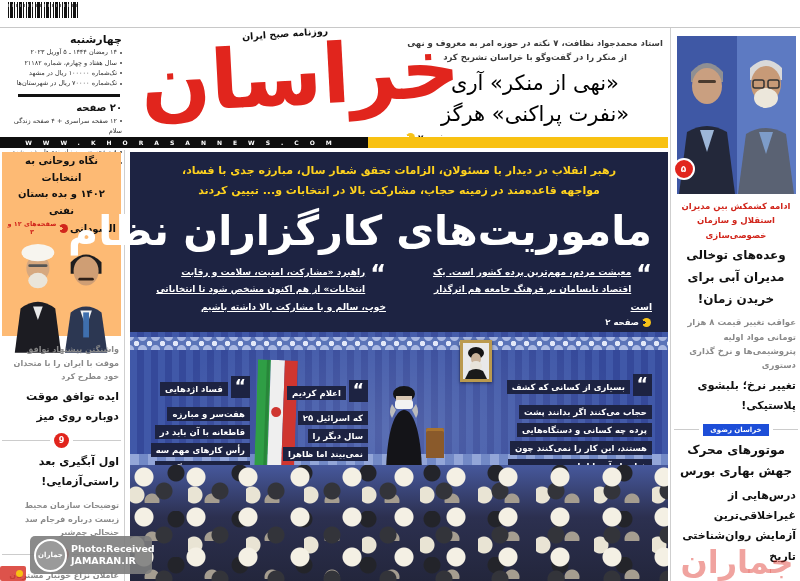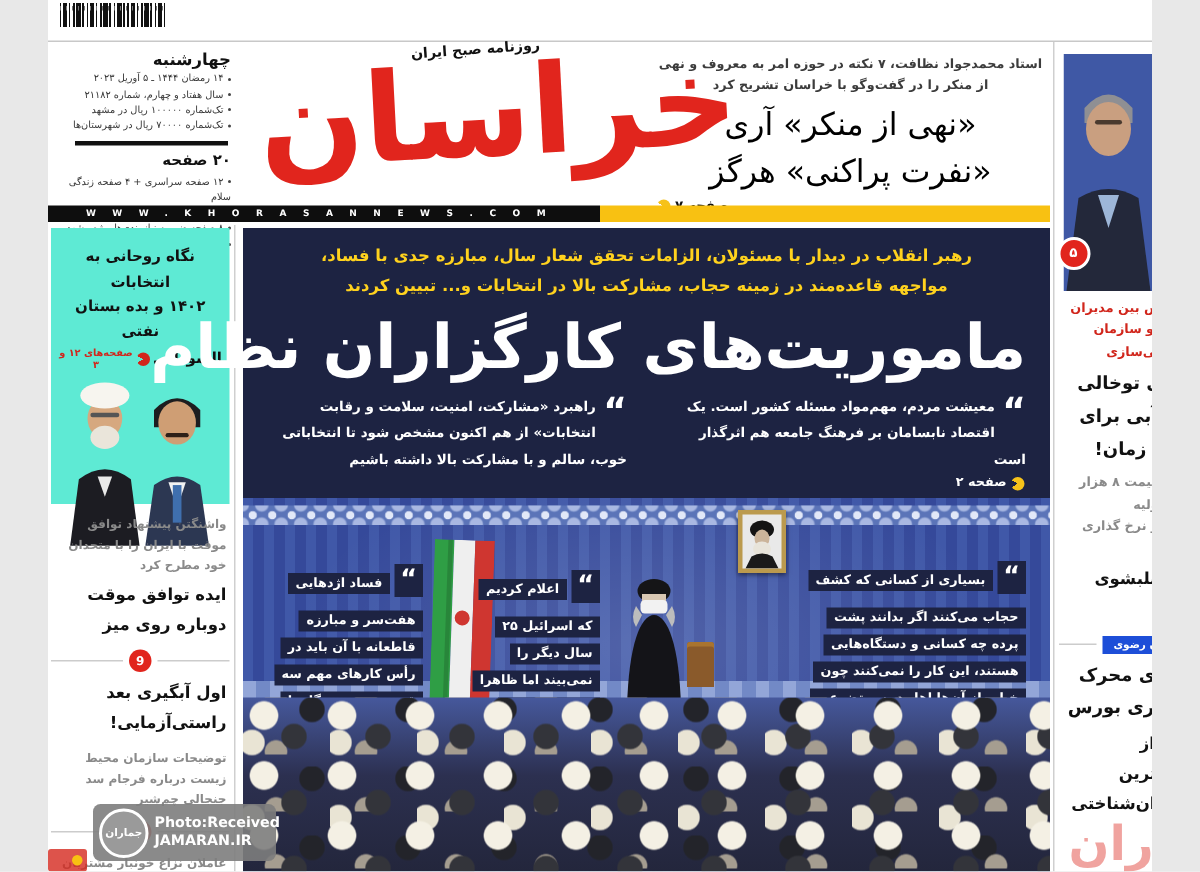--- a/index.html
+++ b/index.html
@@ -1,16 +1,16 @@
 <!DOCTYPE html>
 <html lang="fa" dir="rtl"><head>
 <meta charset="utf-8">
 <style>
   html,body{margin:0;padding:0;background:#e8e8e8;}
-  .page{position:relative;width:736px;height:581px;margin:0 auto;background:#fff;
+  .page{position:relative;width:800px;height:581px;margin:0 auto;background:#fff;
         font-family:"DejaVu Sans",sans-serif;direction:rtl;overflow:hidden;color:#111;}
 
   
   .rule-top{position:absolute;top:27px;left:0;width:800px;height:1px;background:#c8c8c8;}
   .vr-left{position:absolute;left:124px;top:150px;width:1px;height:431px;background:#cfcfcf;}
   .vr-right{position:absolute;left:670px;top:28px;width:1px;height:553px;background:#cfcfcf;}
 
   
   .barcode{position:absolute;left:8px;top:2px;width:70px;height:16px;
     background:repeating-linear-gradient(90deg,#111 0 1px,#fff 1px 2px,#111 2px 5px,#fff 5px 6px,#111 6px 7px,#fff 7px 9px);}
@@ -46,21 +46,21 @@
   .pac.red{background:conic-gradient(#d1261c 0 240deg,transparent 240deg 300deg,#d1261c 300deg 360deg);}
 
   
   .webbar-black{position:absolute;top:137px;left:0;width:368px;height:11px;background:#0e0e0e;
     color:#fff;font-size:6px;font-weight:bold;letter-spacing:11px;text-align:center;
     line-height:11px;direction:ltr;overflow:hidden;white-space:nowrap;}
   .webbar-yellow{position:absolute;top:137px;left:368px;width:300px;height:11px;background:#f8c112;}
 
   
   .leftcol{position:absolute;top:152px;left:2px;width:119px;text-align:right;}
-  .promo{background:#5eead4;padding:12px 5px 0;height:184px;box-sizing:border-box;text-align:center;}
+  .promo{background:#fdba74;padding:1px 5px 0;height:184px;box-sizing:border-box;text-align:center;}
   .promo-t{font-size:10px;font-weight:bold;line-height:1.65;margin:0;}
   .promo-ref{font-size:6.5px;color:#d1261c;margin-top:1px;display:flex;align-items:center;justify-content:center;gap:2px;font-weight:bold;}
   .promo svg{display:block;margin:2px auto 0;}
   .lc-kicker{font-size:8px;color:#8a8a8a;font-weight:bold;line-height:1.7;margin:7px 2px 0;}
   .lc-title{font-size:11px;font-weight:bold;color:#111;line-height:1.8;margin:3px 2px 0;}
   .divrow{display:flex;align-items:center;margin:7px 0 4px;}
   .divrow::before,.divrow::after{content:"";flex:1;height:1px;background:#ccc;}
   .numc{width:15px;height:15px;border-radius:50%;background:#e1251d;color:#fff;font-size:8px;
     font-weight:bold;display:flex;align-items:center;justify-content:center;flex:none;margin:0 4px;}
 
@@ -68,21 +68,21 @@
   .lead-box{position:absolute;top:152px;left:130px;width:538px;height:180px;background:#1d2342;
     color:#fff;box-sizing:border-box;padding:9px 16px 6px;}
   .lead-kicker{color:#ffd21e;font-size:11px;font-weight:bold;text-align:center;line-height:1.8;
     width:92%;margin:0 auto;}
   .lead-headline{font-size:41px;font-weight:bold;text-align:center;letter-spacing:-1px;
     white-space:nowrap;margin:6px 0 9px;}
   .lead-quotes{display:flex;gap:26px;}
   .lq{flex:1;}
   .qi{font-weight:bold;color:#fff;}
   .lq .qi{font-size:24px;float:right;line-height:.9;margin-left:5px;}
-  .lq p{font-size:9px;font-weight:bold;line-height:1.95;margin:0;text-align:right;}
+  .lq p{font-size:9px;font-weight:bold;line-height:1.95;margin:0;text-align:right;text-decoration:underline;}
   .lead-pageref{position:absolute;right:17px;bottom:5px;font-size:8.5px;color:#fff;}
 
   
   .photo{position:absolute;top:332px;left:130px;width:538px;height:249px;overflow:hidden;
     background:
       radial-gradient(ellipse at 50% 40%,rgba(255,255,255,.14),transparent 62%),
       repeating-linear-gradient(90deg,#4058a8 0 7px,#35499a 7px 14px);}
   .photo-border{position:absolute;top:5px;left:0;right:0;height:13px;background:
       radial-gradient(circle 3px at 50% 50%,#e2e8f8 0 2.5px,transparent 3px) 0 0/13px 13px repeat,
       radial-gradient(circle 5px at 50% 50%,#a9b8e2 0 4px,transparent 5px) 6px 6px/13px 13px repeat,
@@ -228,21 +228,21 @@
     <p class="lc-kicker">عاملان نزاع خونبار مشتریان کبابی اعتراف کردند</p>
 
   </div>
 
   <div class="lead-box">
     <p class="lead-kicker">رهبر انقلاب در دیدار با مسئولان، الزامات تحقق شعار سال، مبارزه جدی با فساد، مواجهه قاعده‌مند در زمینه حجاب، مشارکت بالا در انتخابات و... تبیین کردند</p>
     <h1 class="lead-headline">ماموریت‌های کارگزاران نظام</h1>
     <div class="lead-quotes">
       <div class="lq">
         <span class="qi">“</span>
-        <p>معیشت مردم، مهم‌مواد مسئله کشور است. یک اقتصاد نابسامان بر فرهنگ جامعه هم اثرگذار است</p>
+        <p>معیشت مردم، مهم‌ترین پرده کشور است. یک اقتصاد نابسامان بر فرهنگ جامعه هم اثرگذار است</p>
       </div>
       <div class="lq">
         <span class="qi">“</span>
         <p>راهبرد «مشارکت، امنیت، سلامت و رقابت انتخابات» از هم اکنون مشخص شود تا انتخاباتی خوب، سالم و با مشارکت بالا داشته باشیم</p>
       </div>
     </div>
     <span class="pageref lead-pageref">
       <span class="pac"></span>
       <span>صفحه ۲</span>
     </span>

